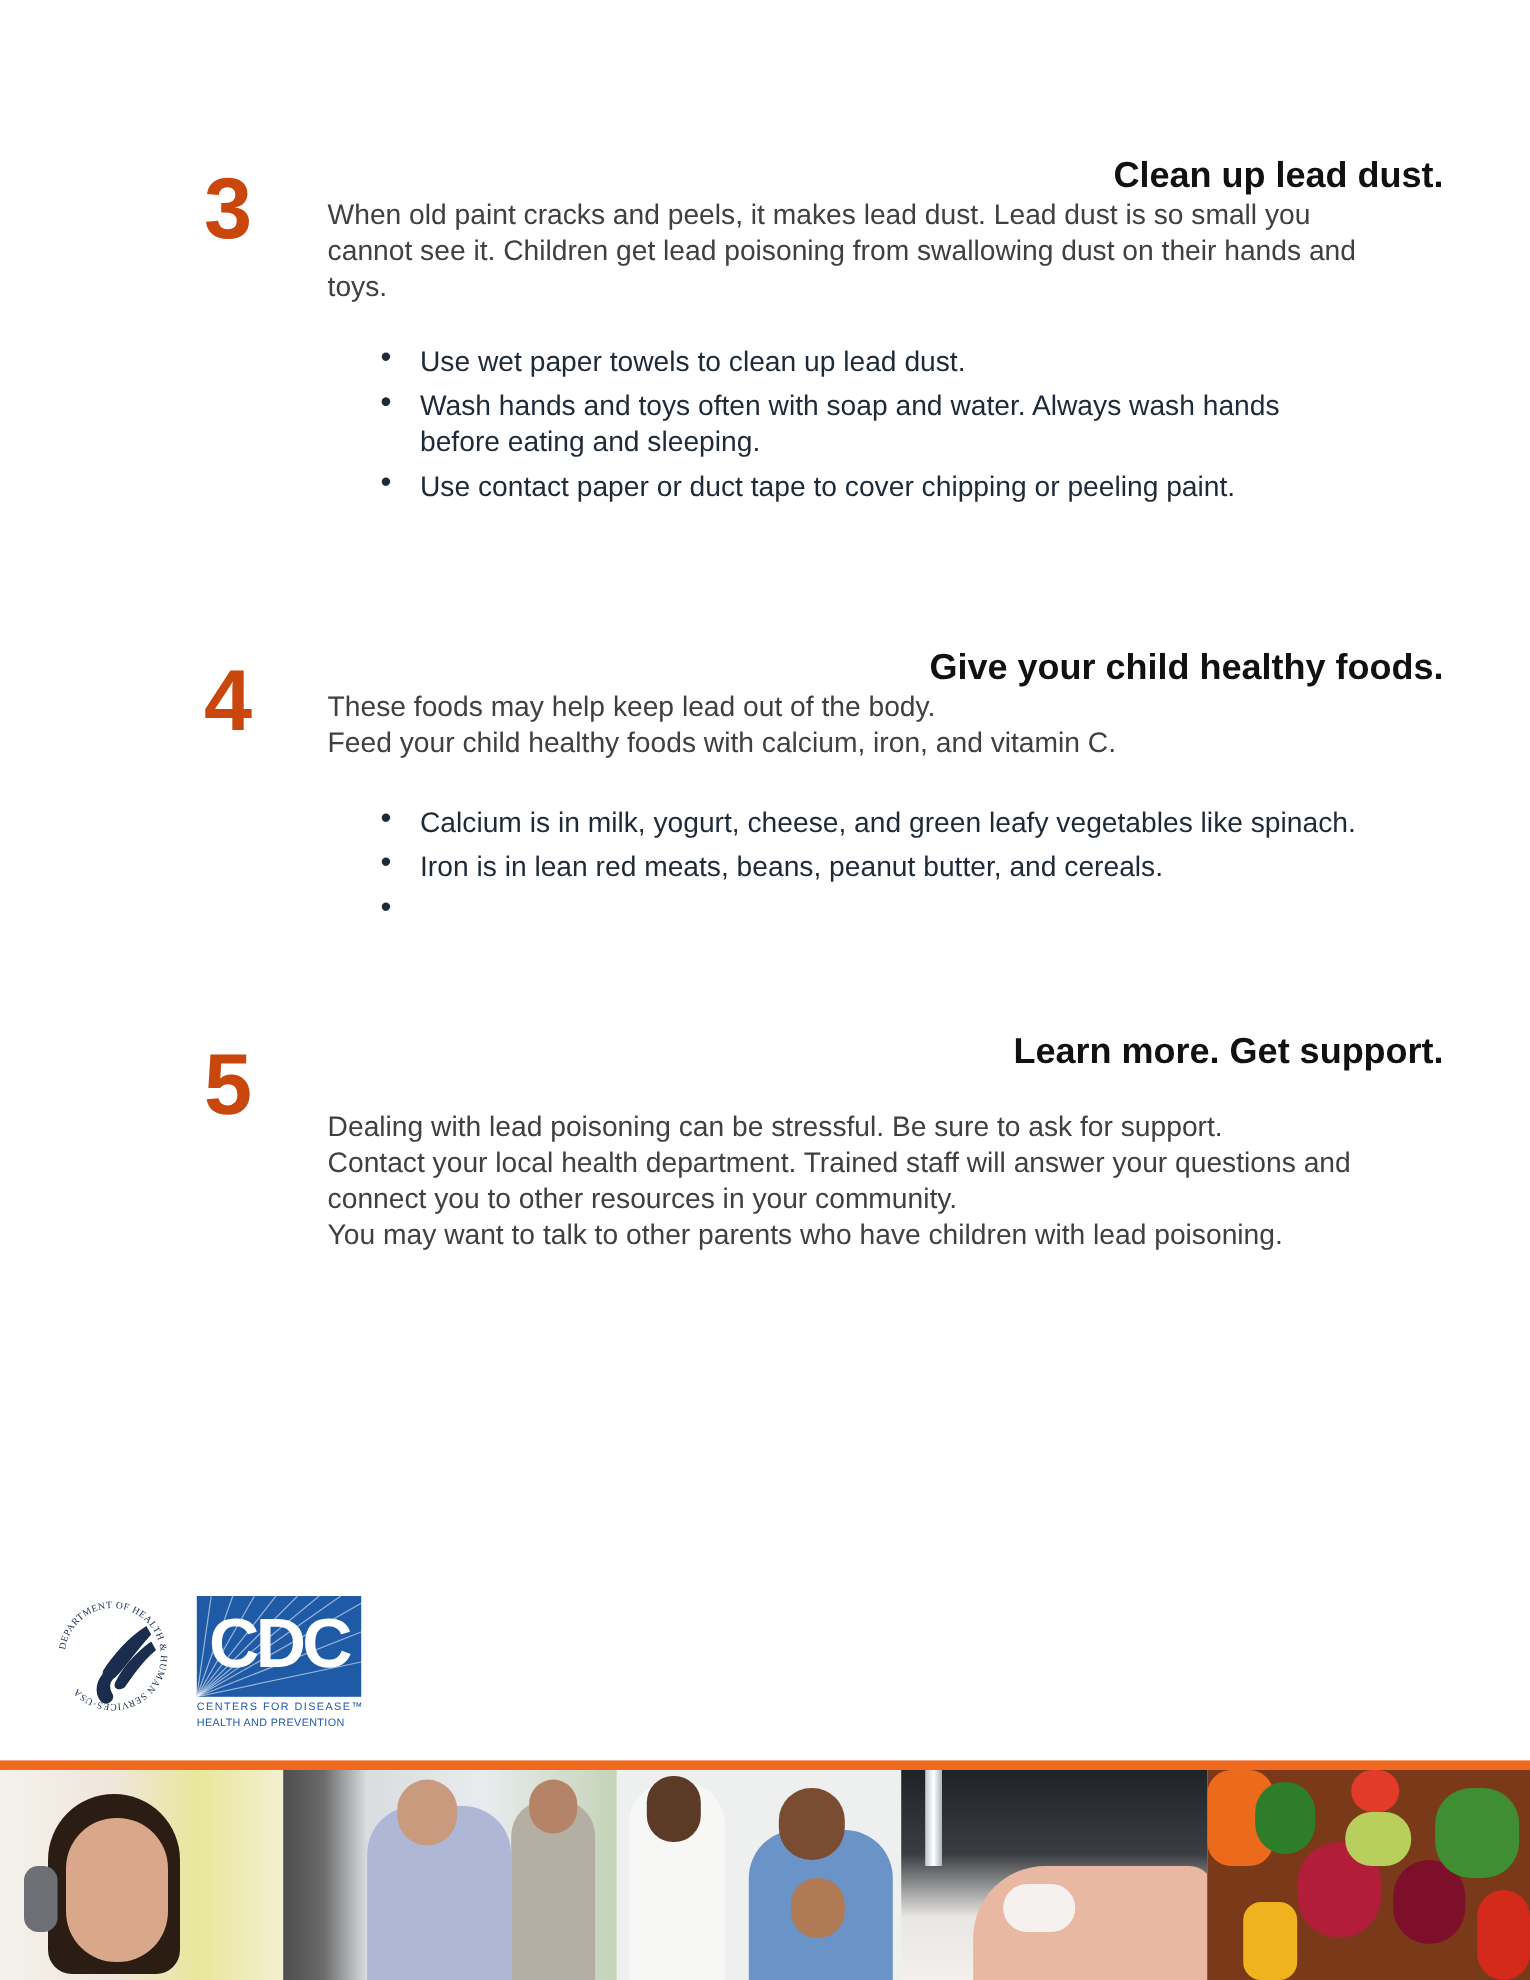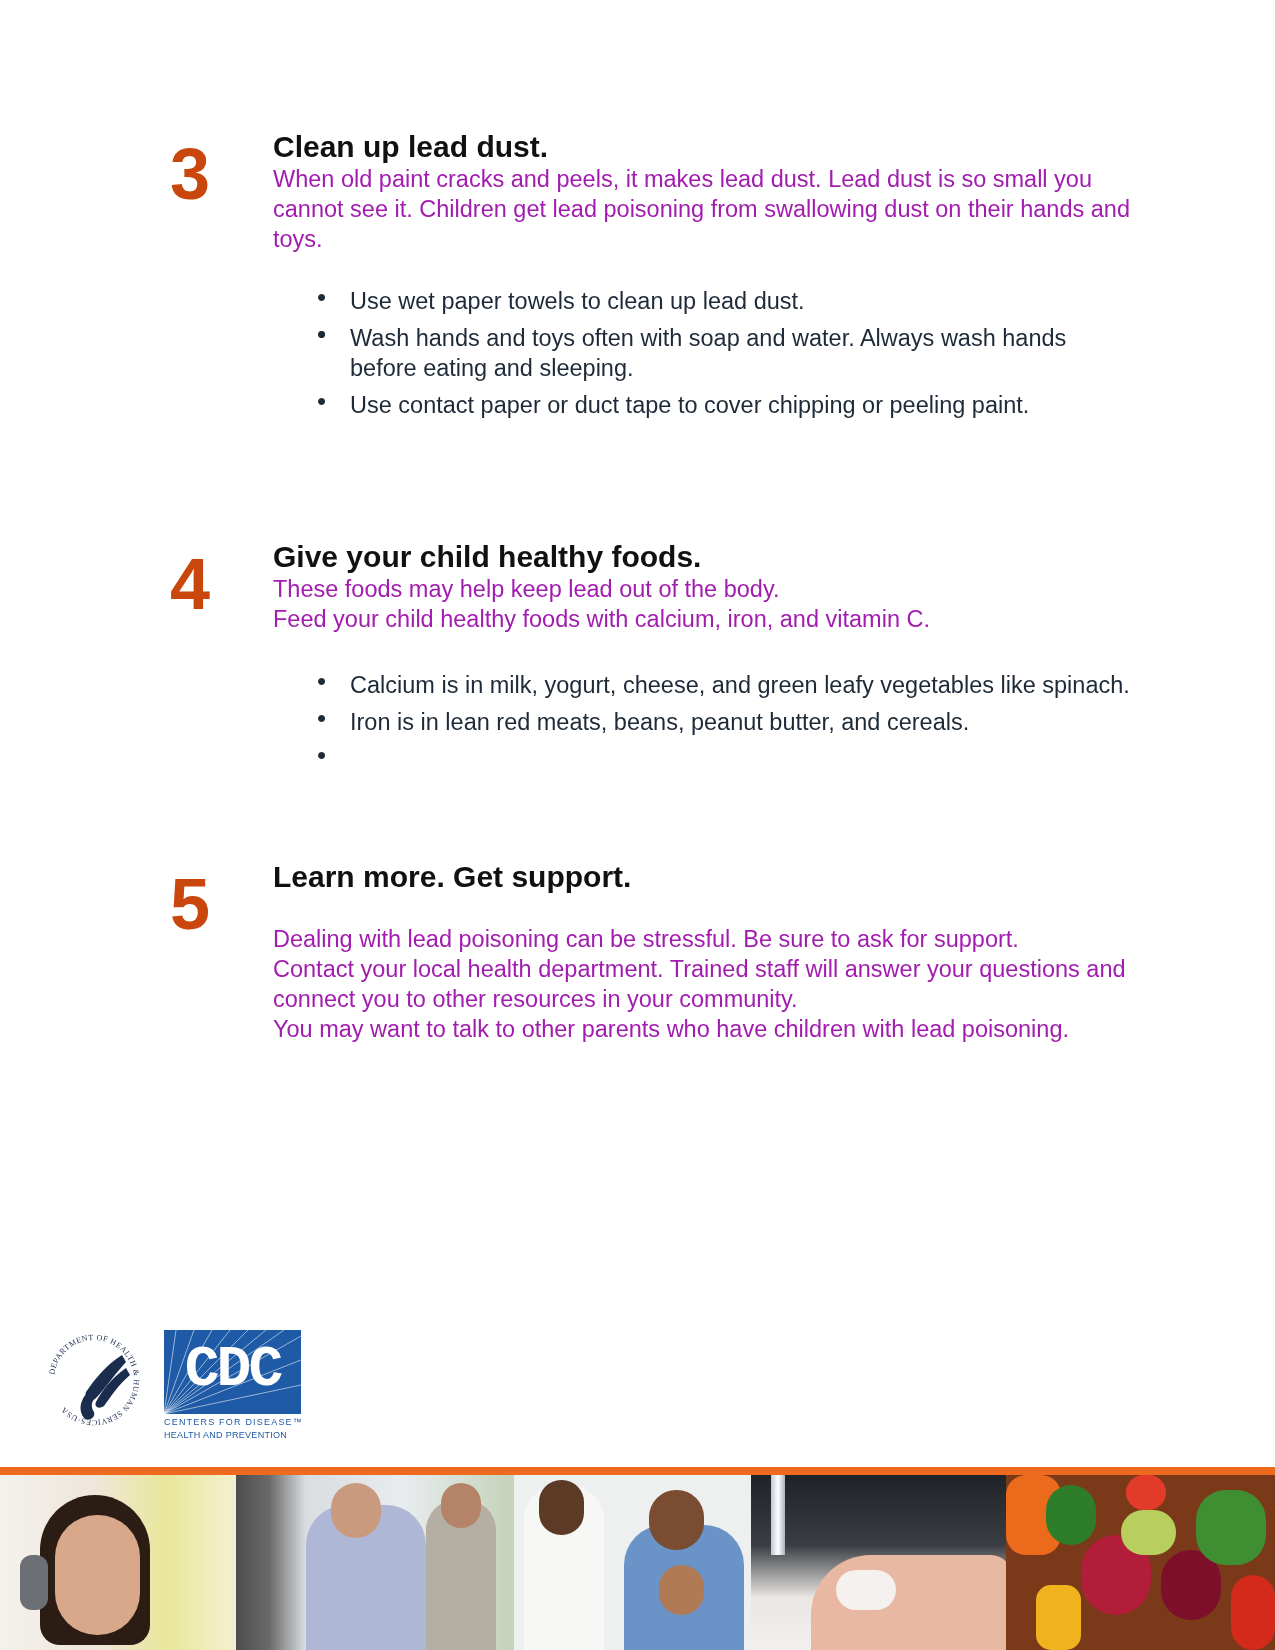--- a/index.html
+++ b/index.html
@@ -2,32 +2,32 @@
 <html><head>
 <meta charset="utf-8">
 <style>
   html, body { margin: 0; padding: 0; background: #ffffff; }
   body { width: 1275px; height: 1650px; position: relative; overflow: hidden;
          font-family: "Liberation Sans", sans-serif; color: #111; }
   .step { position: absolute; left: 0; width: 1275px; }
   .step-number { position: absolute; left: 170px; font-family: "Liberation Sans", sans-serif;
                  font-weight: bold; font-size: 72px; line-height: 72px; color: #c9470d; }
   .step-body { position: absolute; left: 273px; width: 930px; }
-  .step-title { font-weight: bold; font-size: 30px; line-height: 34px; margin: 0; color: #111; }
-  .para { font-size: 23.5px; line-height: 30px; margin: 0; color: #a21caf; }
+  .step-title { font-weight: bold; font-size: 30px; line-height: 34px; margin: 0; color: #111; text-align: right; }
+  .para { font-size: 23.5px; line-height: 30px; margin: 0; color: #404040; }
   .bullets { list-style: none; margin: 0; padding: 0; position: relative; left: 42px; }
   .bullets li { position: relative; padding-left: 35px; font-size: 23.5px; line-height: 30px;
                 color: #1e2a38; margin-bottom: 7px; }
   .bullets li .dot { position: absolute; left: 2px; top: -4px; font-size: 26px; color: #1e2a38; }
   .footer-logos { position: absolute; top: 1330px; left: 44px; height: 110px; }
   .hhs-seal { position: absolute; left: 0; top: 0; width: 100px; height: 100px; }
   .cdc-logo { position: absolute; left: 120px; top: 0; width: 140px; height: 110px; }
   .cdc-box { width: 137px; height: 84px; background: #1f5aa6; position: relative; overflow: hidden; }
   .cdc-box .letters { position: absolute; left: 0; right: 0; top: 8px; text-align: center;
-                      font-family: Liberation Mono, monospace; font-weight: bold; font-size: 58px;
+                      font-family: Liberation Sans, sans-serif; font-weight: bold; font-size: 58px;
                       line-height: 64px; color: #fff; letter-spacing: -3px; }
   .cdc-sub { font-family: "Liberation Sans", sans-serif; font-weight: normal; font-size: 9px;
              color: #1f5aa6; line-height: 10px; letter-spacing: 1.2px; margin-top: 3px; }
   .cdc-sub2 { letter-spacing: 0.3px; }
   .orange-band { position: absolute; top: 1467px; left: 0; width: 1275px; height: 8px; background: #ef6a1f; }
   .photo-strip { position: absolute; top: 1475px; left: 0; width: 1275px; height: 175px; display: flex; }
   .photo { height: 175px; position: relative; overflow: hidden; }
 </style>
 </head>
 <body>

